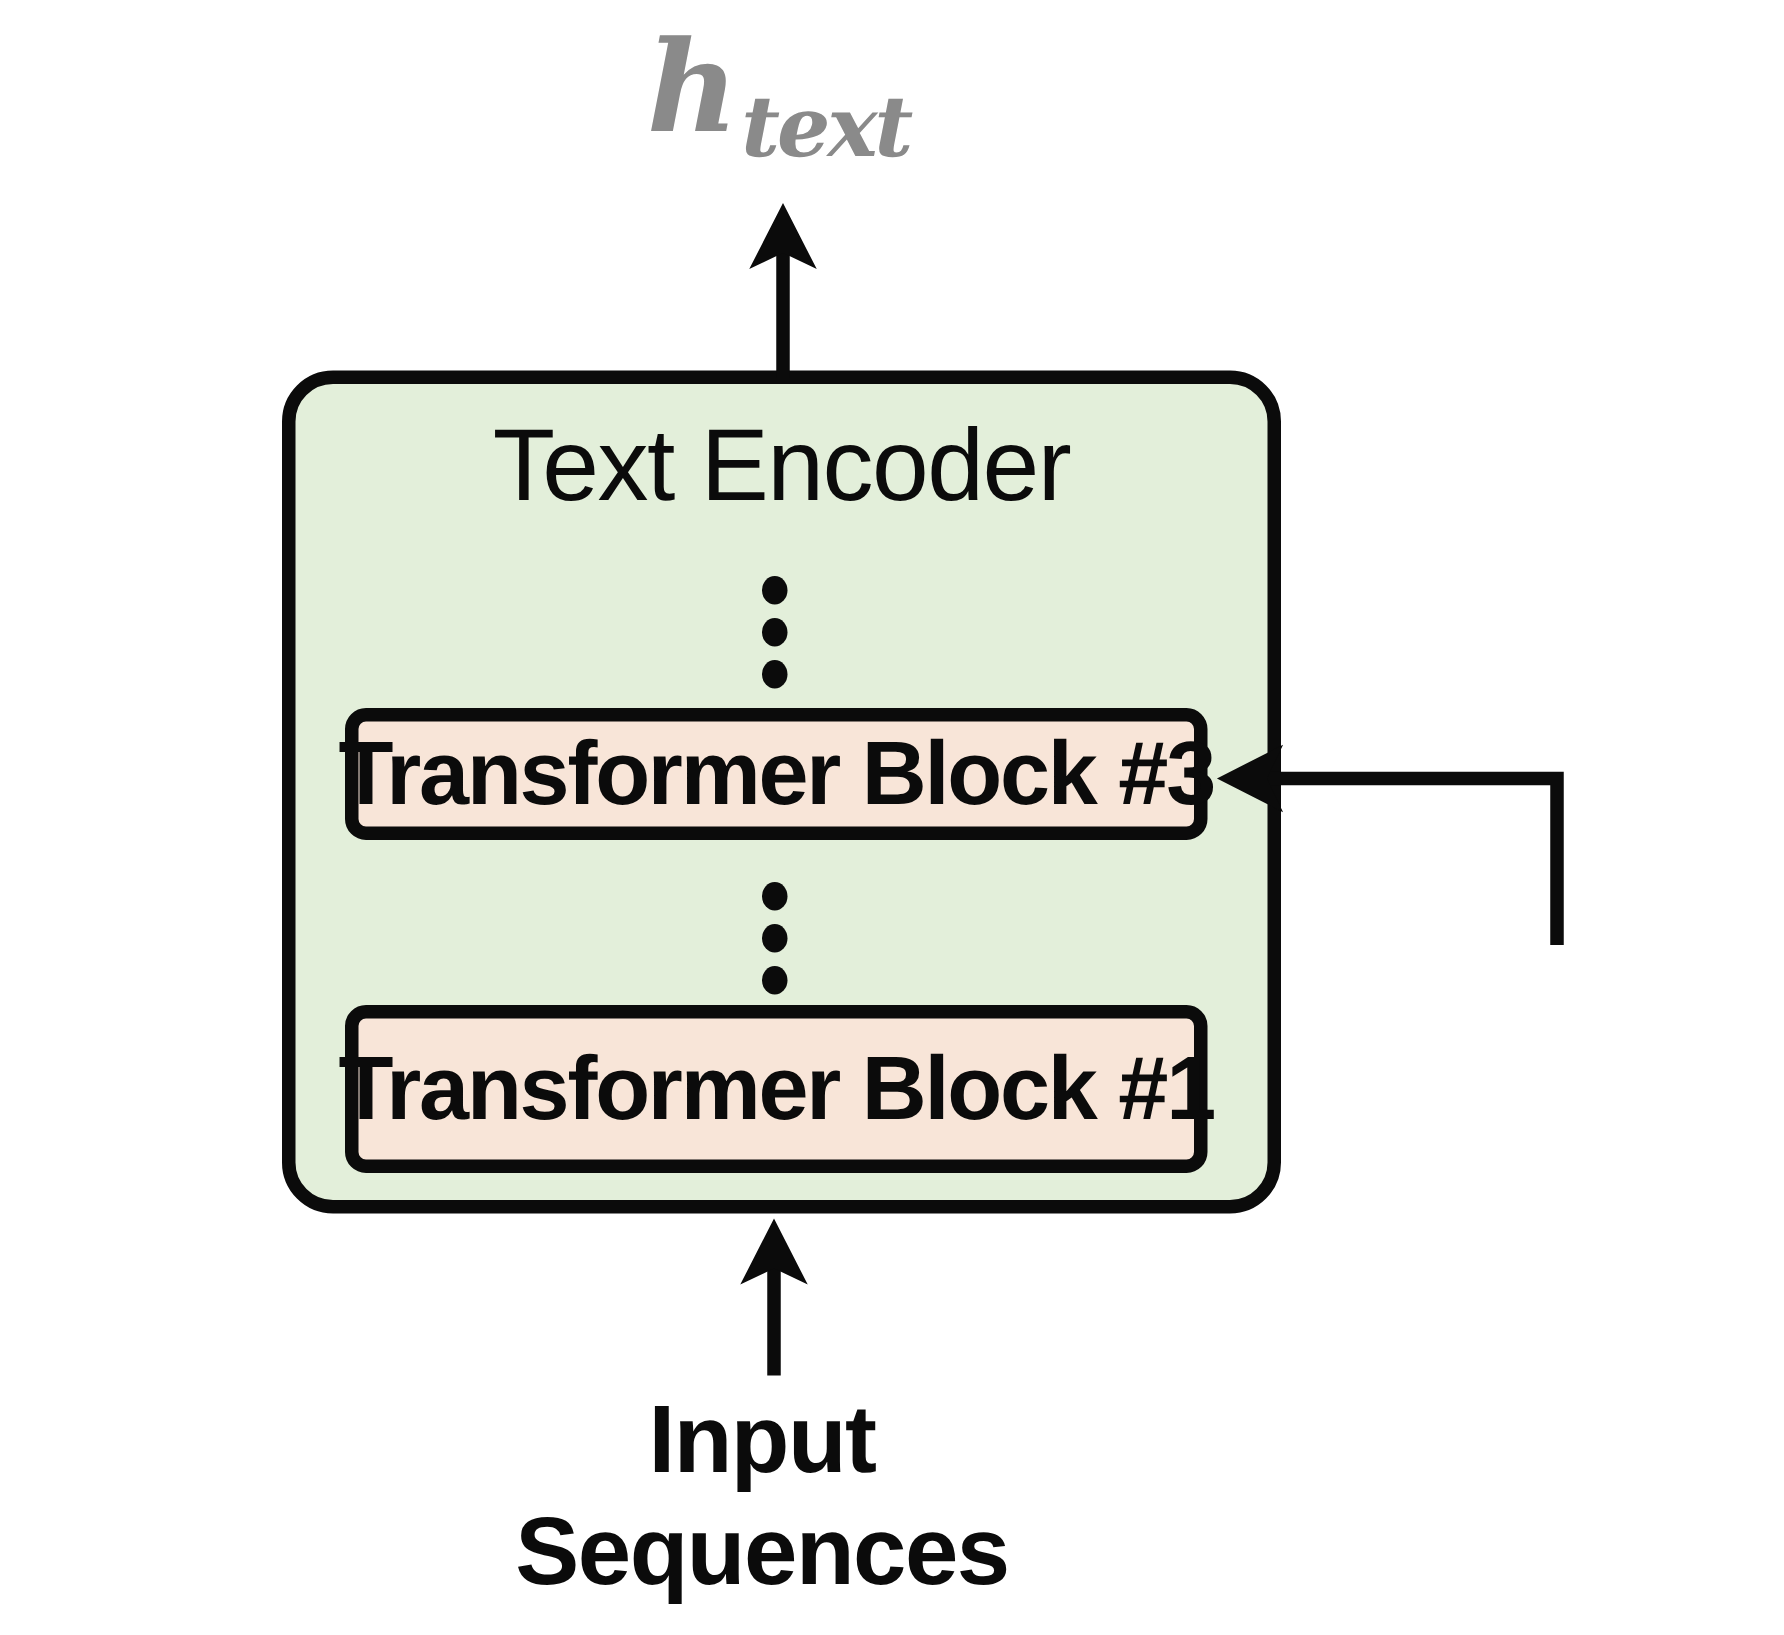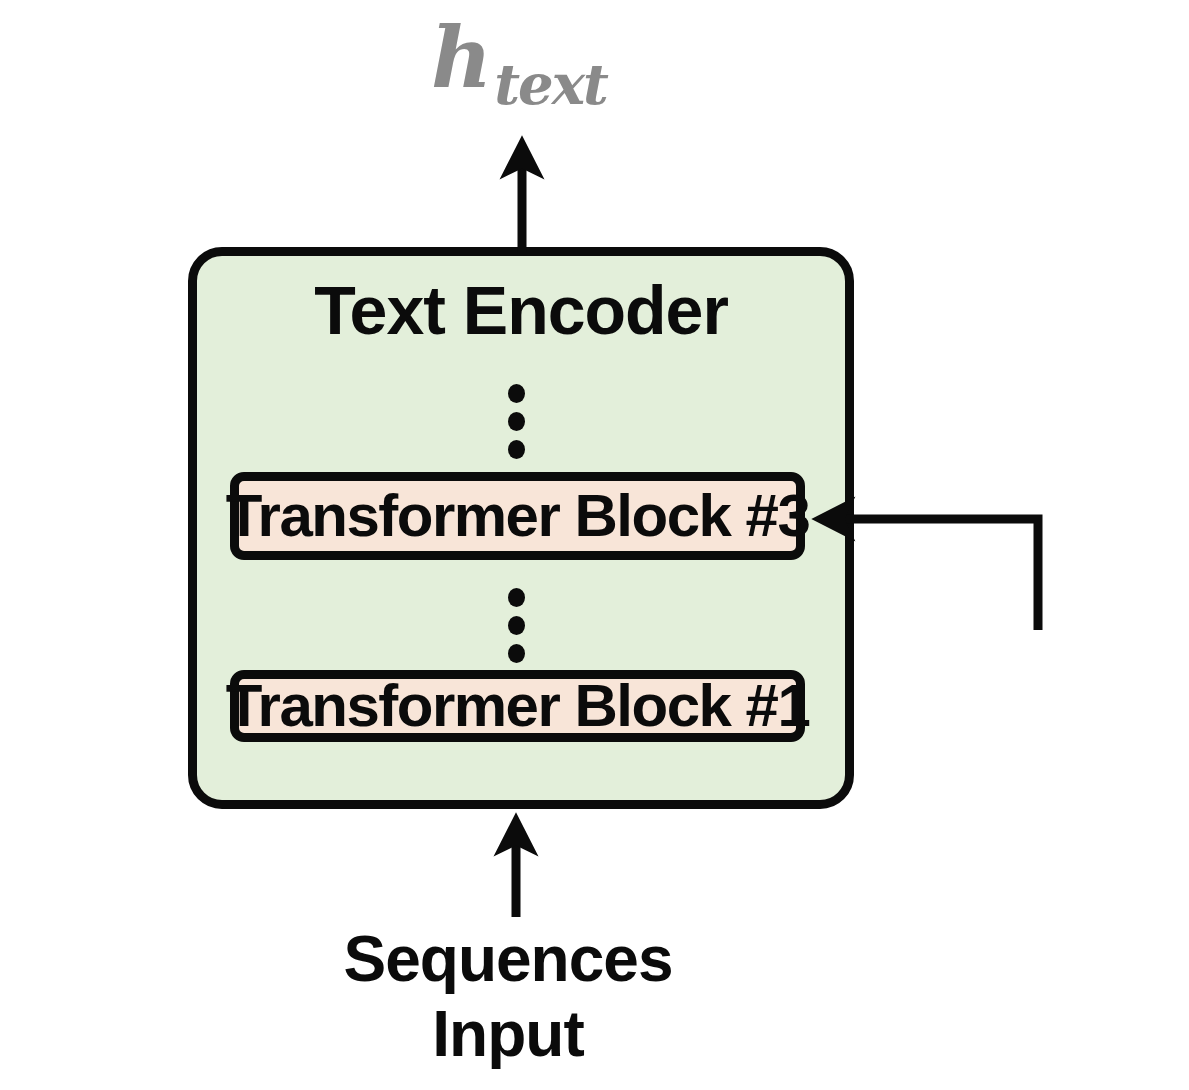--- a/index.html
+++ b/index.html
@@ -36,21 +36,21 @@
   .encoder-box{
     position:absolute;left:188px;top:235px;width:666px;height:562px;
     box-sizing:border-box;
     background:var(--encoder-fill);
     border:9px solid var(--stroke);
     border-radius:34px;
   }
   .encoder-title{
     position:absolute;left:188px;top:264px;width:666px;
     text-align:center;
-    font-size:68px;font-weight:700;line-height:1;
+    font-size:68px;font-weight:400;line-height:1;
     color:var(--stroke);
     letter-spacing:-1px;
     white-space:nowrap;
   }
   
   .dots{
     position:absolute;left:508px;
     display:flex;flex-direction:column;align-items:center;gap:9px;
   }
   .dots-upper{top:372px;}
@@ -62,21 +62,21 @@
   
   .block{
     position:absolute;left:230px;width:575px;height:88px;
     box-sizing:border-box;
     background:var(--block-fill);
     border:9px solid var(--stroke);
     border-radius:14px;
     display:flex;align-items:center;justify-content:center;
   }
   .block-3{top:460px;}
-  .block-1{top:658px;height:72px;}
+  .block-1{top:658px;height:112px;}
   .block-label{
     font-size:60px;font-weight:700;color:var(--stroke);
     letter-spacing:-1.5px;white-space:nowrap;
     padding-bottom:2px;
   }
   
   .speaker-label{
     position:absolute;left:1038px;top:622px;transform:translateX(-50%);
     font-size:62px;font-weight:700;line-height:1;
     color:var(--stroke);letter-spacing:-1px;white-space:nowrap;
@@ -125,22 +125,22 @@
     <span></span>
     <span></span>
   </div>
 
   <div class="block block-1">
     <span class="block-label">Transformer Block #1</span>
   </div>
 
 
   <div class="input-label">
+    <div>Input</div>
     <div>Sequences</div>
-    <div>Input</div>
   </div>
 
   <svg class="connectors" viewBox="0 0 1189 1090" xmlns="http://www.w3.org/2000/svg">
     <defs>
       <marker id="ah" viewBox="0 0 12 12" refX="6.4" refY="6" markerWidth="54" markerHeight="54" markerUnits="userSpaceOnUse" orient="auto">
         <path class="head" d="M1.2,1 L11,6 L1.2,11 L3.6,6 Z"></path>
       </marker>
     </defs>
 
     <line x1="522" y1="240" x2="522" y2="144" marker-end="url(#ah)"></line>

